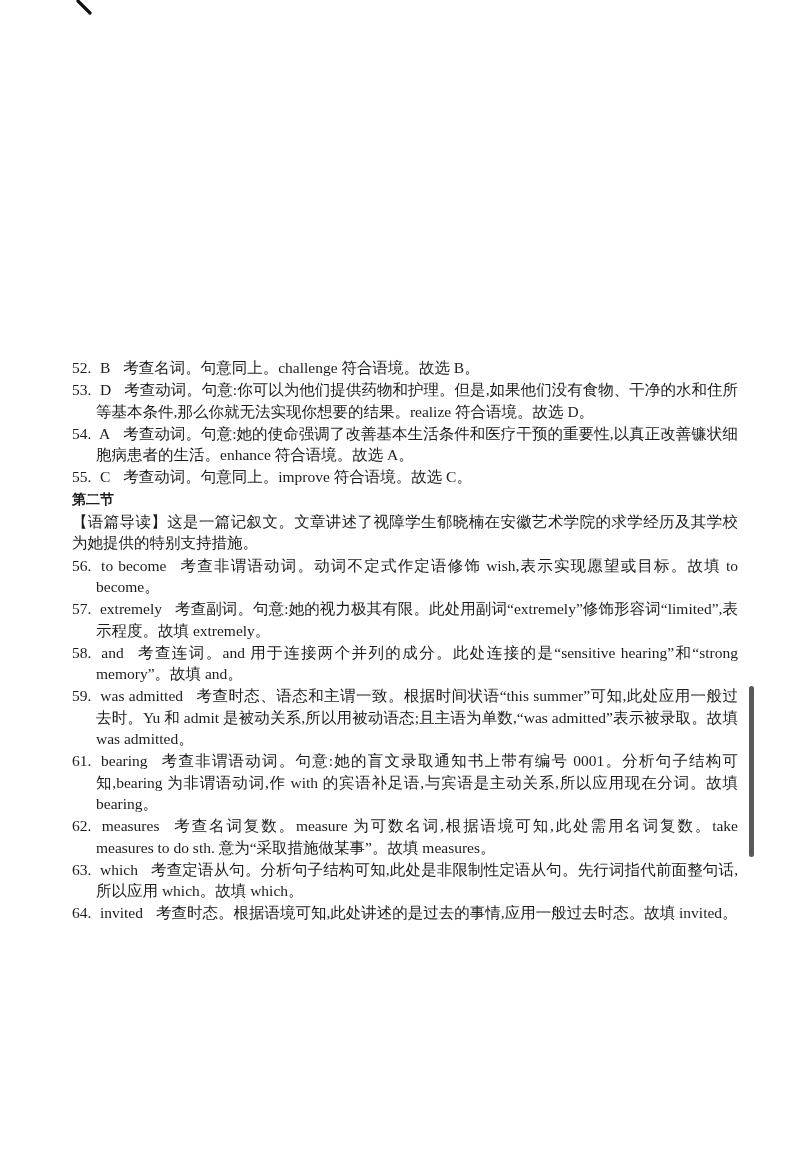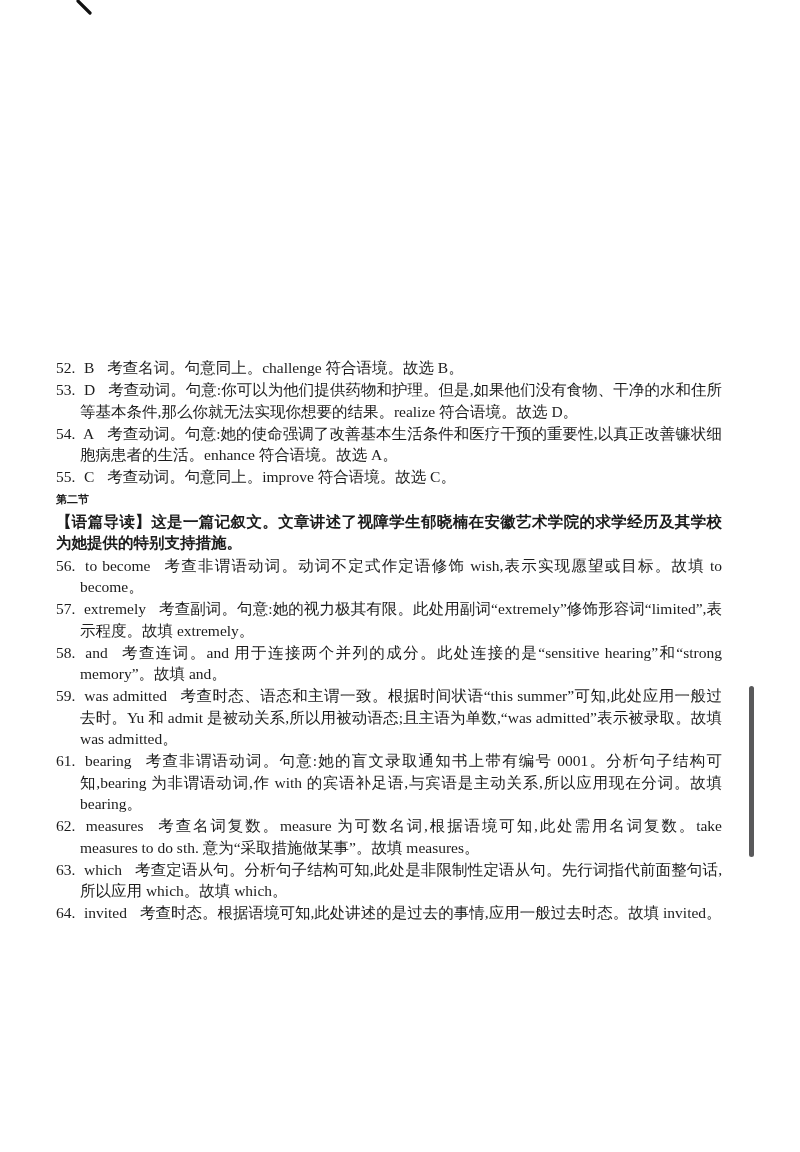--- a/index.html
+++ b/index.html
@@ -18,21 +18,21 @@
   }
   .pen-mark {
     position: absolute;
     left: 74px;
     top: 0px;
     width: 24px;
     height: 18px;
   }
   .content {
     position: absolute;
-    left: 56px;
+    left: 72px;
     top: 357px;
     width: 666px;
     font-size: 15.5px;
     line-height: 21.3px;
     text-align: justify;
   }
   p.item {
     margin: 0 0 1px 0;
     padding-left: 24px;
     text-indent: -24px;
@@ -42,25 +42,25 @@
     text-indent: 0;
     min-width: 24px;
   }
   .ans {
     margin-right: 13px;
   }
   .section-heading {
     margin: 0 0 1px 0;
     font-weight: bold;
     font-family: "Liberation Sans", sans-serif;
-    font-size: 11px;
+    font-size: 14px;
   }
   p.intro {
     margin: 0 0 1px 0;
-    font-weight: bold;
+    font-weight: normal;
   }
   .scrollbar-thumb {
     position: absolute;
     left: 749px;
     top: 686px;
     width: 5px;
     height: 171px;
     background: #59595b;
     border-radius: 3px;
   }

